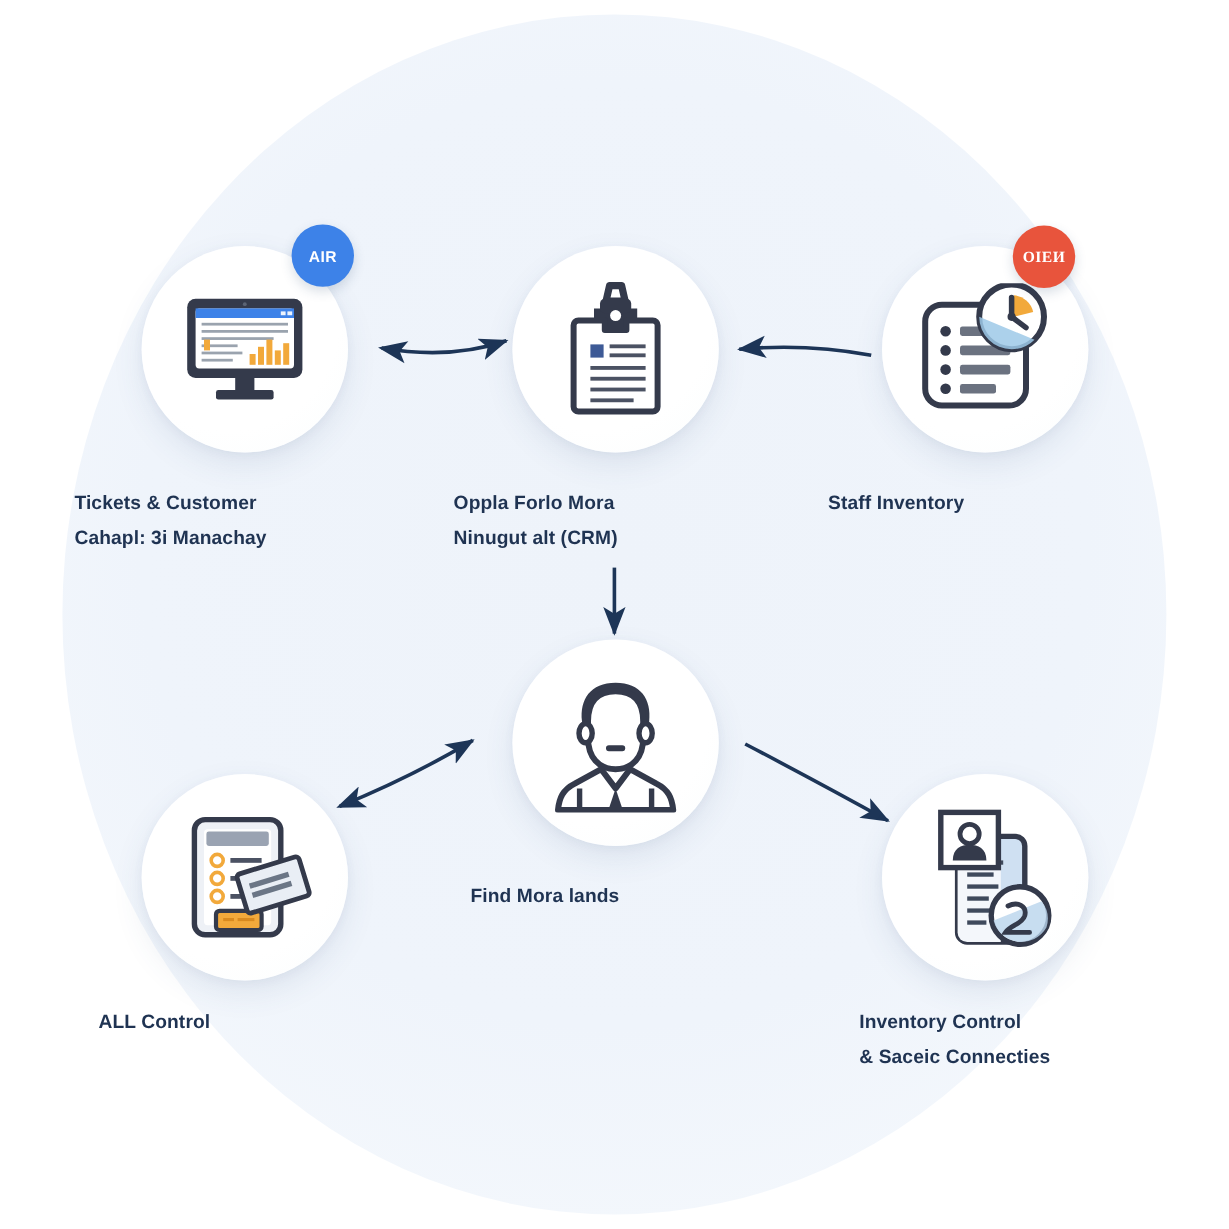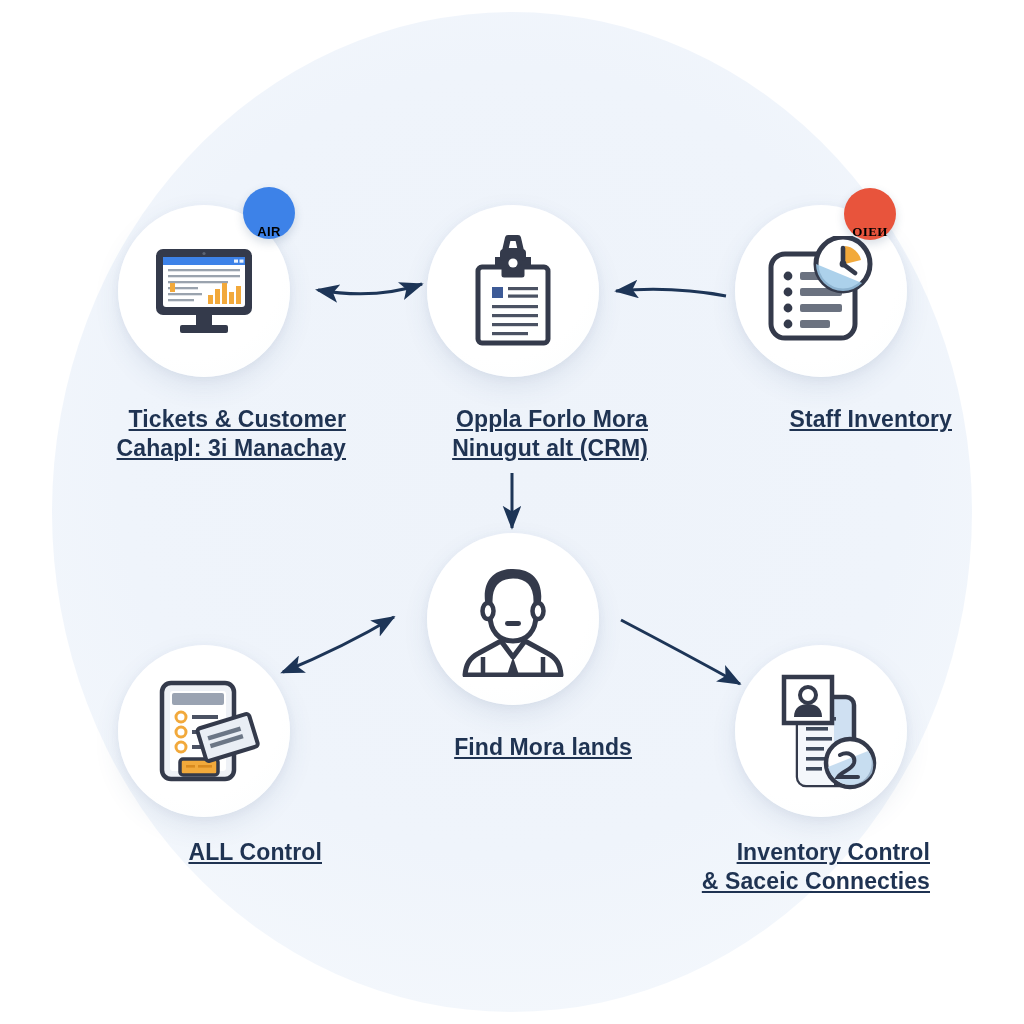--- a/index.html
+++ b/index.html
@@ -32,36 +32,35 @@
     position: absolute;
     border-radius: 50%;
     background: radial-gradient(circle at 42% 36%, #ffffff 0%, #ffffff 62%, #fdfefe 80%, #f7fafc 100%);
     box-shadow: 0 10px 26px rgba(60, 90, 130, 0.10), 0 2px 8px rgba(60, 90, 130, 0.06);
     display: flex;
     align-items: center;
     justify-content: center;
   }
   .node-label {
     position: absolute;
-    text-align: right;
+    text-align: left;
     color: #1f3352;
     font-weight: bold;
-    font-size: 23px;
+    font-size: 16px;
     line-height: 29px;
     letter-spacing: 0.1px;
     white-space: pre-line;
-    text-decoration: underline;
   }
   .badge {
     position: absolute;
     border-radius: 50%;
     display: flex;
-    align-items: flex-end;
+    align-items: center;
     justify-content: center;
-    color: #000000;
+    color: #ffffff;
     font-size: 13px;
     font-weight: bold;
     letter-spacing: 0.4px;
     box-shadow: 0 4px 10px rgba(40, 70, 110, 0.18);
   }
   #arrows {
     position: absolute;
     left: 0;
     top: 0;
     width: 1024px;
@@ -271,17 +270,17 @@
           </g>
           <rect x="22" y="6" width="48" height="46" fill="#ffffff" stroke="#343a4b" stroke-width="4.5"></rect>
           <circle cx="46" cy="24" r="8" fill="none" stroke="#343a4b" stroke-width="4"></circle>
           <path d="M32 46 C32 36 39 33 46 33 C53 33 60 36 60 46 Z" fill="#343a4b"></path>
           <circle cx="88" cy="92" r="24" fill="#ffffff" stroke="#343a4b" stroke-width="4.5"></circle>
           <path d="M66 96 a24 24 0 0 0 44 6 a24 24 0 0 0 -4 -22 z" fill="#b9d4ec" opacity="0.8"></path>
           <path d="M78 84 c8 -4 16 0 14 8 c-2 7 -12 8 -16 14 l20 0" fill="none" stroke="#343a4b" stroke-width="4" stroke-linecap="round"></path>
         </svg>
       </span>
     </div>
-    <div class="node-label" style="left:680px; top:838px; width:250px;">Inventory Control
+    <div class="node-label" style="left:716px; top:838px; width:250px;">Inventory Control
 &amp; Saceic Connecties</div>
   </div>
 
 </div>
 
 </body></html>

